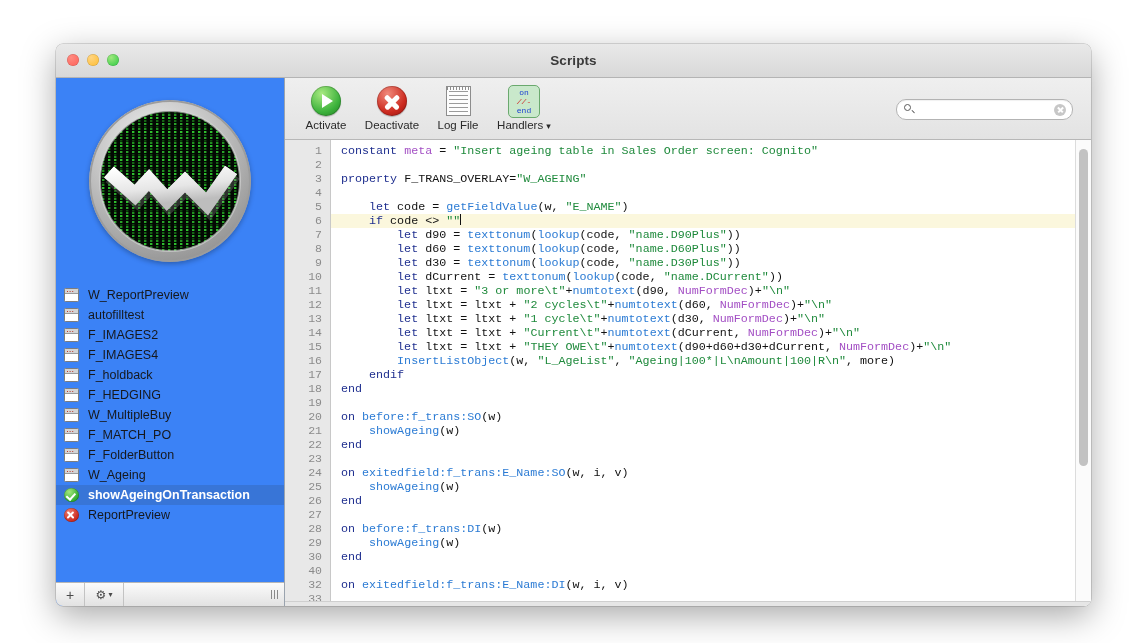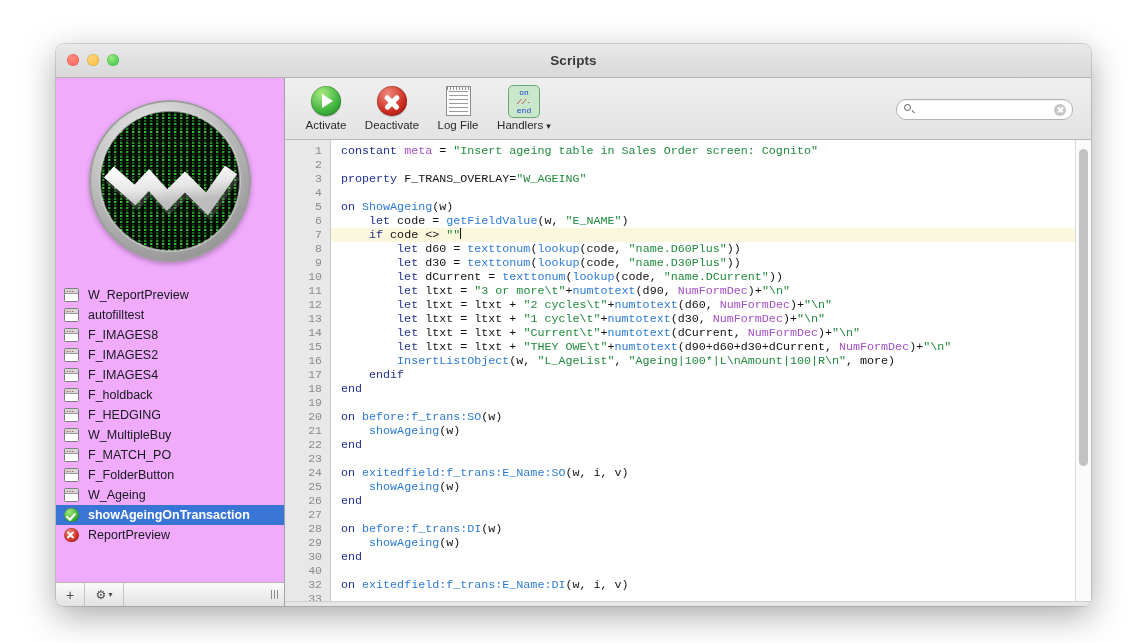--- a/index.html
+++ b/index.html
@@ -64,21 +64,21 @@
   #body {
     flex: 1 1 auto;
     display: flex;
     min-height: 0;
   }
 
   
   #sidebar {
     width: 228px;
     flex: 0 0 228px;
-    background: #f0abfc;
+    background: #3b82f6;
     display: flex;
     flex-direction: column;
     border-right: 1px solid #9aa3ae;
     min-height: 0;
   }
   #logo-wrap {
     height: 205px;
     flex: 0 0 205px;
     display: flex;
     align-items: center;
@@ -503,24 +503,20 @@
           <div class="script-row">
             <div class="row-icon icon-doc"></div>
             <span>W_ReportPreview</span>
           </div>
           <div class="script-row">
             <div class="row-icon icon-doc"></div>
             <span>autofilltest</span>
           </div>
           <div class="script-row">
             <div class="row-icon icon-doc"></div>
-            <span>F_IMAGES8</span>
-          </div>
-          <div class="script-row">
-            <div class="row-icon icon-doc"></div>
             <span>F_IMAGES2</span>
           </div>
           <div class="script-row">
             <div class="row-icon icon-doc"></div>
             <span>F_IMAGES4</span>
           </div>
           <div class="script-row">
             <div class="row-icon icon-doc"></div>
             <span>F_holdback</span>
           </div>
@@ -648,23 +644,23 @@
             <div class="gnum">30</div>
             <div class="gnum">40</div>
             <div class="gnum">32</div>
             <div class="gnum">33</div>
           </div>
         <div id="code">
             <div class="cline"><span class="k">constant </span><span class="cst">meta</span><span class="pl"> = </span><span class="str">"Insert ageing table in Sales Order screen: Cognito"</span></div>
             <div class="cline"> </div>
             <div class="cline"><span class="k">property </span><span class="pl">F_TRANS_OVERLAY=</span><span class="str">"W_AGEING"</span></div>
             <div class="cline"> </div>
-            <div class="cline"><span class="k">on </span><span class="fn">ShowAgeing</span><span class="pl">(w)</span></div>
             <div class="cline"><span class="k">    let </span><span class="pl">code = </span><span class="fn">getFieldValue</span><span class="pl">(w, </span><span class="str">"E_NAME"</span><span class="pl">)</span></div>
             <div class="cline active"><span class="k">    if </span><span class="pl">code &lt;&gt; </span><span class="str">""</span><span class="caret-bar"></span></div>
+            <div class="cline"><span class="k">        let </span><span class="pl">d90 = </span><span class="fn">texttonum</span><span class="pl">(</span><span class="fn">lookup</span><span class="pl">(code, </span><span class="str">"name.D90Plus"</span><span class="pl">))</span></div>
             <div class="cline"><span class="k">        let </span><span class="pl">d60 = </span><span class="fn">texttonum</span><span class="pl">(</span><span class="fn">lookup</span><span class="pl">(code, </span><span class="str">"name.D60Plus"</span><span class="pl">))</span></div>
             <div class="cline"><span class="k">        let </span><span class="pl">d30 = </span><span class="fn">texttonum</span><span class="pl">(</span><span class="fn">lookup</span><span class="pl">(code, </span><span class="str">"name.D30Plus"</span><span class="pl">))</span></div>
             <div class="cline"><span class="k">        let </span><span class="pl">dCurrent = </span><span class="fn">texttonum</span><span class="pl">(</span><span class="fn">lookup</span><span class="pl">(code, </span><span class="str">"name.DCurrent"</span><span class="pl">))</span></div>
             <div class="cline"><span class="k">        let </span><span class="pl">ltxt = </span><span class="str">"3 or more\t"</span><span class="pl">+</span><span class="fn">numtotext</span><span class="pl">(d90, </span><span class="cst">NumFormDec</span><span class="pl">)+</span><span class="str">"\n"</span></div>
             <div class="cline"><span class="k">        let </span><span class="pl">ltxt = ltxt + </span><span class="str">"2 cycles\t"</span><span class="pl">+</span><span class="fn">numtotext</span><span class="pl">(d60, </span><span class="cst">NumFormDec</span><span class="pl">)+</span><span class="str">"\n"</span></div>
             <div class="cline"><span class="k">        let </span><span class="pl">ltxt = ltxt + </span><span class="str">"1 cycle\t"</span><span class="pl">+</span><span class="fn">numtotext</span><span class="pl">(d30, </span><span class="cst">NumFormDec</span><span class="pl">)+</span><span class="str">"\n"</span></div>
             <div class="cline"><span class="k">        let </span><span class="pl">ltxt = ltxt + </span><span class="str">"Current\t"</span><span class="pl">+</span><span class="fn">numtotext</span><span class="pl">(dCurrent, </span><span class="cst">NumFormDec</span><span class="pl">)+</span><span class="str">"\n"</span></div>
             <div class="cline"><span class="k">        let </span><span class="pl">ltxt = ltxt + </span><span class="str">"THEY OWE\t"</span><span class="pl">+</span><span class="fn">numtotext</span><span class="pl">(d90+d60+d30+dCurrent, </span><span class="cst">NumFormDec</span><span class="pl">)+</span><span class="str">"\n"</span></div>
             <div class="cline"><span class="pl">        </span><span class="fn">InsertListObject</span><span class="pl">(w, </span><span class="str">"L_AgeList"</span><span class="pl">, </span><span class="str">"Ageing|100*|L\nAmount|100|R\n"</span><span class="pl">, more)</span></div>
             <div class="cline"><span class="k">    endif</span></div>

